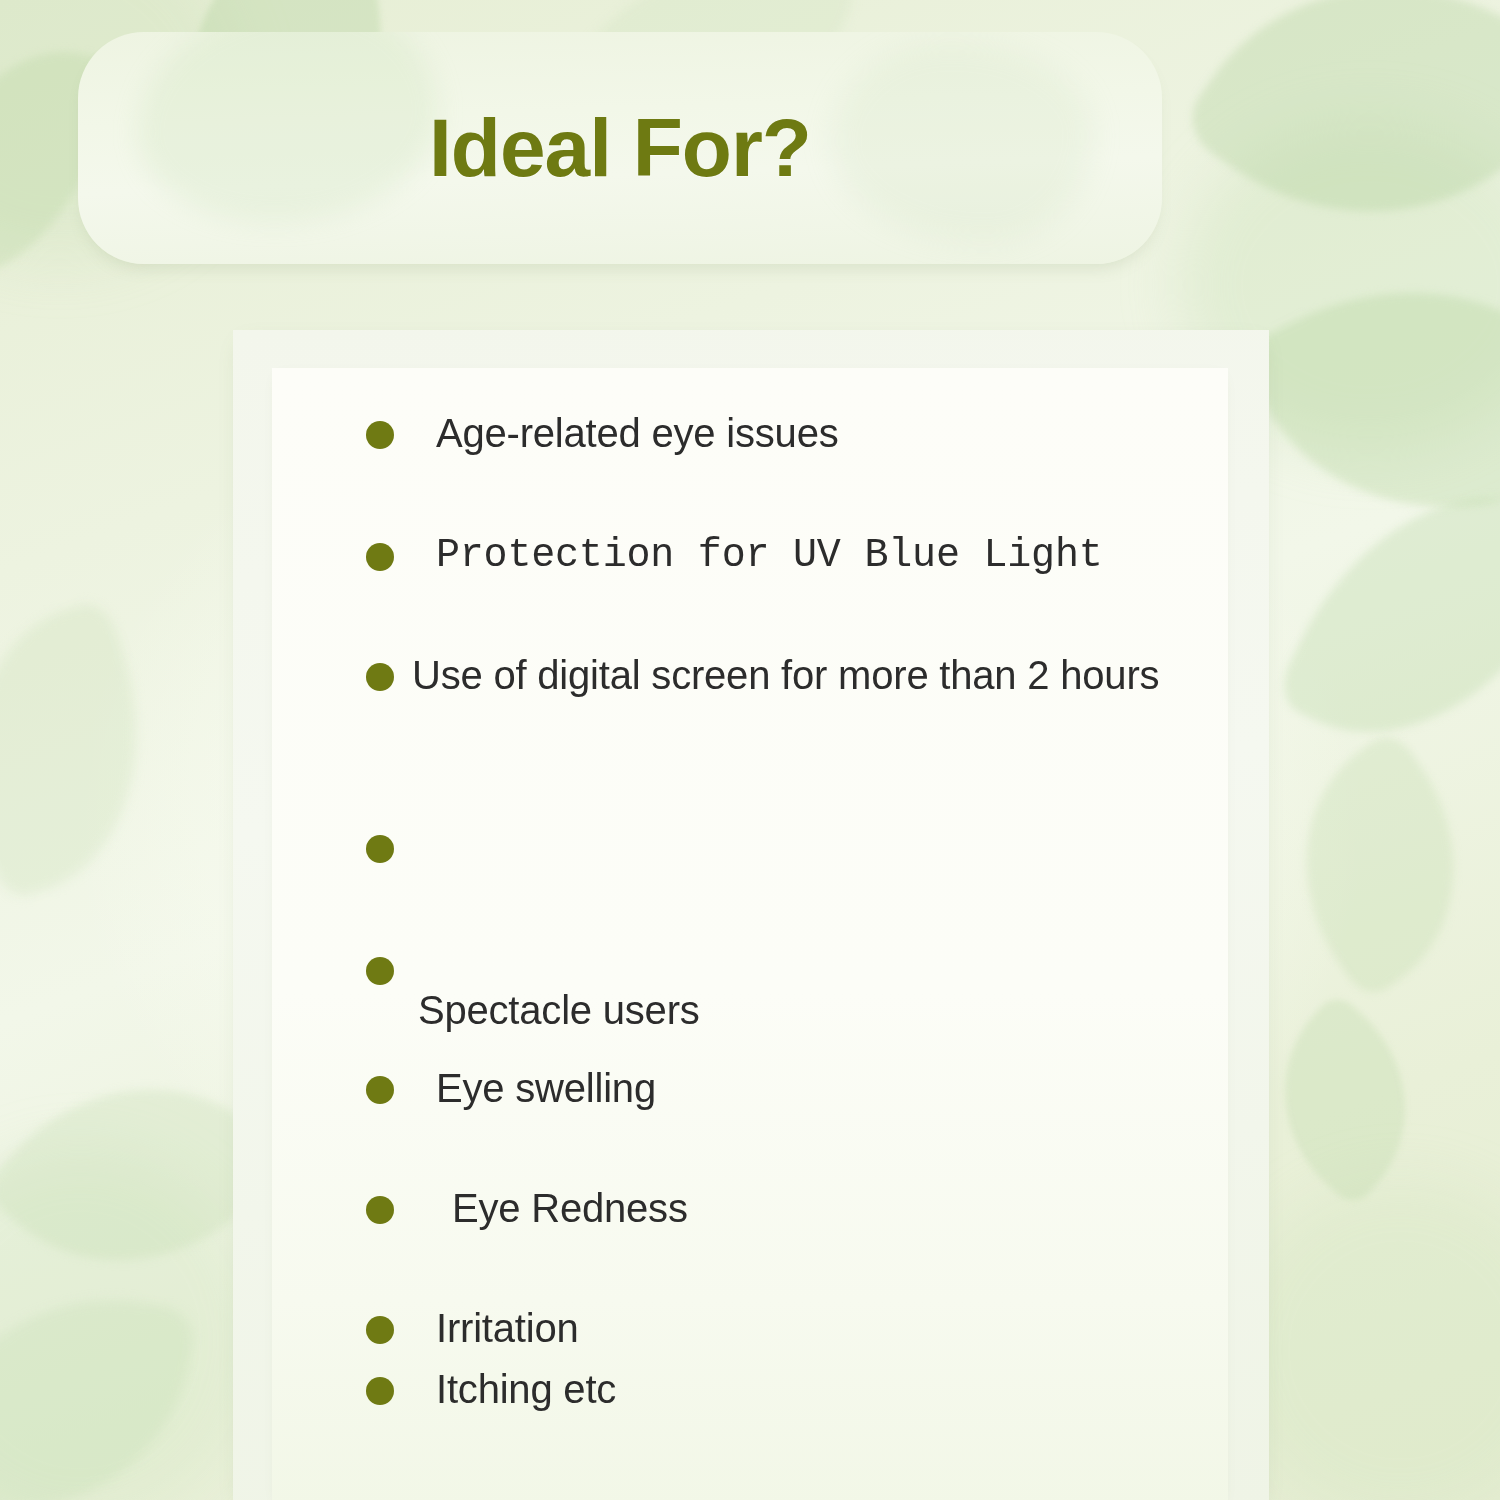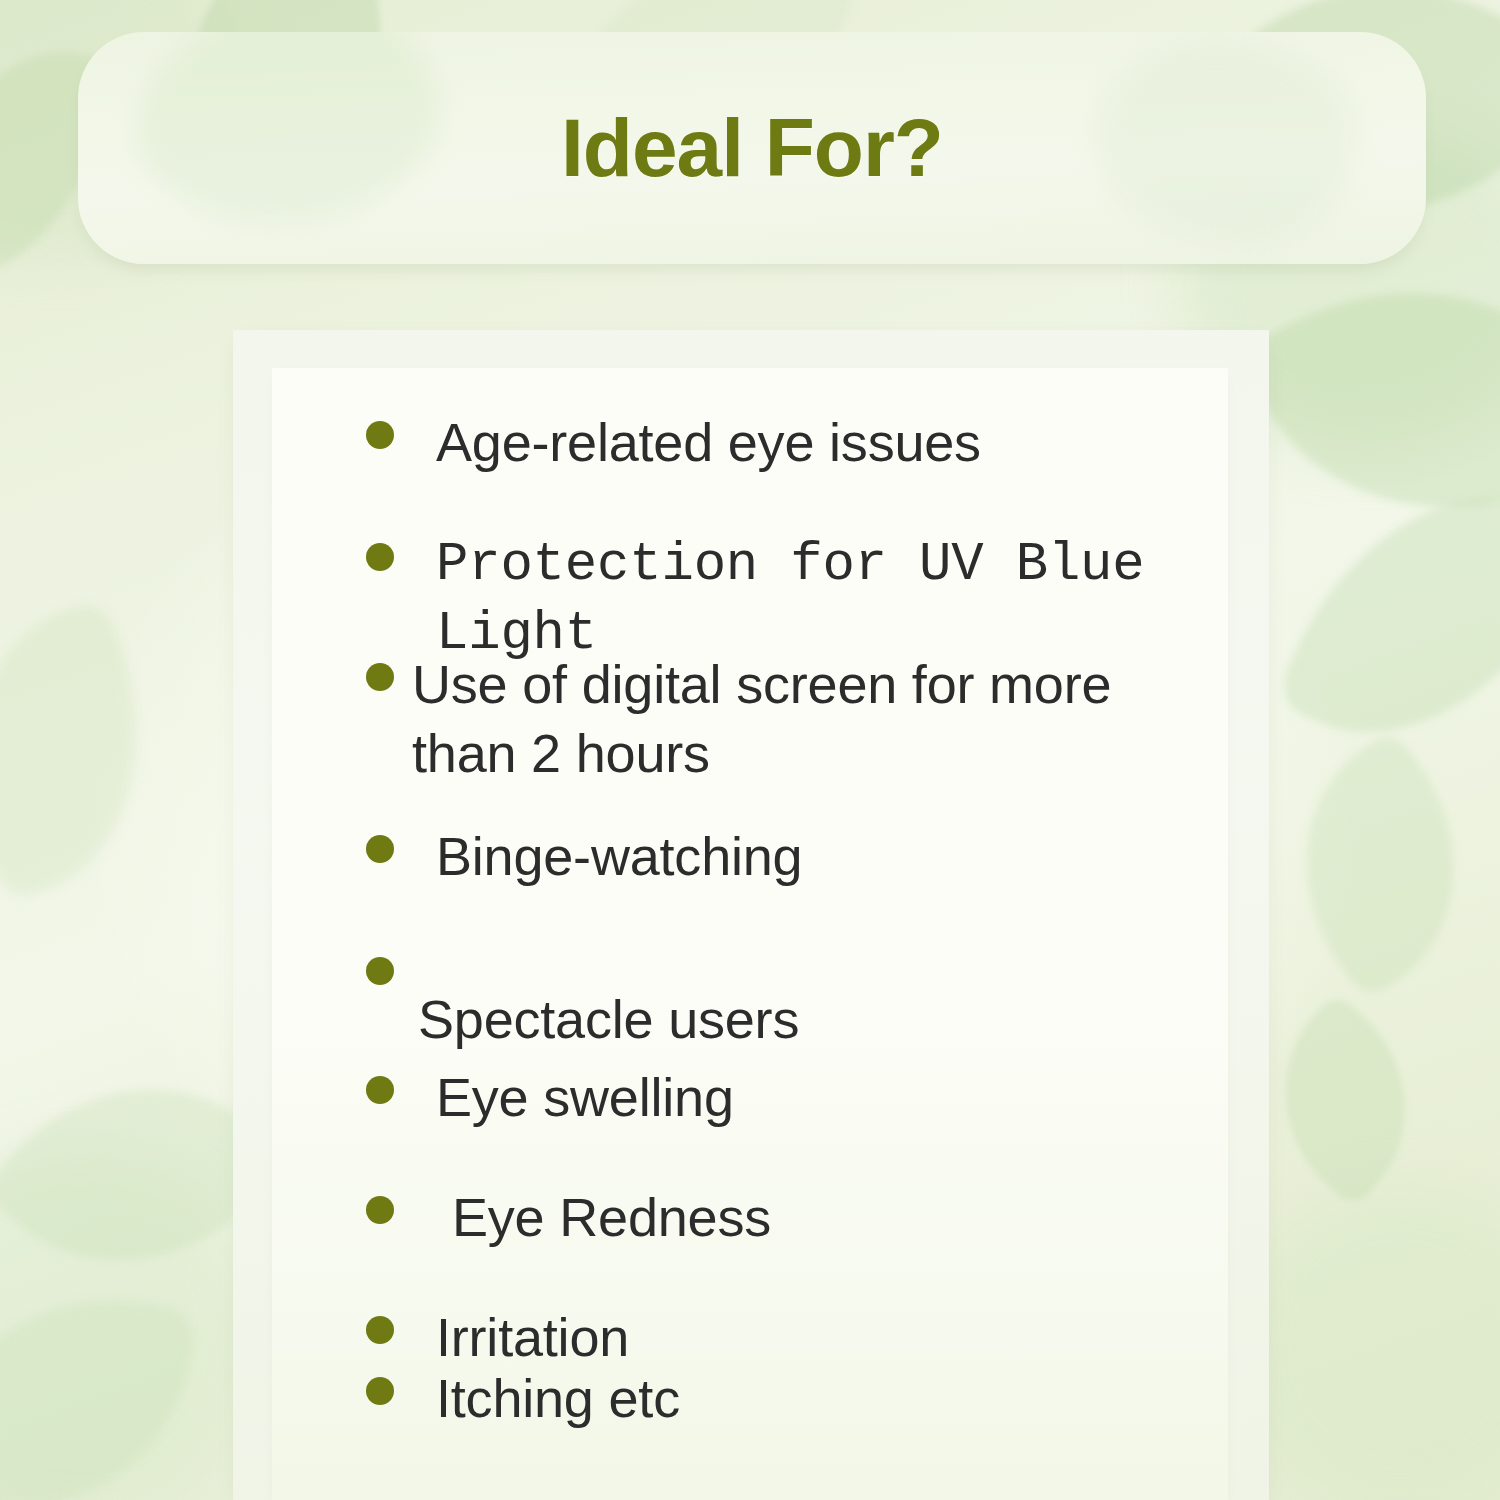--- a/index.html
+++ b/index.html
@@ -37,21 +37,21 @@
     pointer-events: none;
     border-radius: 50%;
     filter: blur(28px);
   }
 
   
   #title-banner {
     position: absolute;
     left: 78px;
     top: 32px;
-    width: 1348px;
+    width: 1084px;
     height: 232px;
     border-radius: 66px;
     background: linear-gradient(178deg, #eef4e2 0%, #f2f7e8 35%, #f4f8ec 60%, #eef4e3 100%);
     box-shadow: 0 10px 16px -6px rgba(120,140,95,0.17);
     display: flex;
     align-items: center;
     justify-content: center;
     overflow: hidden;
   }
   #title-banner::before {
@@ -121,21 +121,21 @@
   }
   .bullet-dot {
     flex: 0 0 auto;
     width: 28px;
     height: 28px;
     border-radius: 50%;
     background: #6f7a13;
     margin-top: 13px;
   }
   .item-label {
-    font-size: 54px;
+    font-size: 40px;
     line-height: 1.28;
     color: #2c2c2c;
     font-weight: normal;
     letter-spacing: -0.2px;
   }
 </style>
 </head>
 <body>
 
 <div id="stage">
@@ -172,21 +172,20 @@
           <li class="list-item" style="top: 162px; padding-left: 94px; font-family: Liberation Mono, monospace;">
             <span class="bullet-dot" style="background: rgb(111, 122, 19);"></span>
             <span class="item-label" style="margin-left: 42px; color: rgb(44, 44, 44);">Protection for UV Blue Light</span>
           </li>
           <li class="list-item" style="top: 282px; padding-left: 94px;">
             <span class="bullet-dot" style="background: rgb(111, 122, 19);"></span>
             <span class="item-label" style="margin-left: 18px; color: rgb(44, 44, 44); max-width: 760px;">Use of digital screen for more than 2 hours</span>
           </li>
           <li class="list-item" style="top: 454px; padding-left: 94px;">
             <span class="bullet-dot" style="background: rgb(111, 122, 19);"></span>
-            <span class="item-label" style="margin-left: 42px; color: rgb(44, 44, 44);">Binge-watching</span>
           </li>
           <li class="list-item" style="top: 576px; padding-left: 94px; flex-direction: column;">
             <span class="bullet-dot" style="background: rgb(111, 122, 19);"></span>
             <span class="item-label" style="margin-left: 52px; color: rgb(44, 44, 44);">Spectacle users</span>
           </li>
           <li class="list-item" style="top: 695px; padding-left: 94px;">
             <span class="bullet-dot" style="background: rgb(111, 122, 19);"></span>
             <span class="item-label" style="margin-left: 42px; color: rgb(44, 44, 44);">Eye swelling</span>
           </li>
           <li class="list-item" style="top: 815px; padding-left: 94px;">

